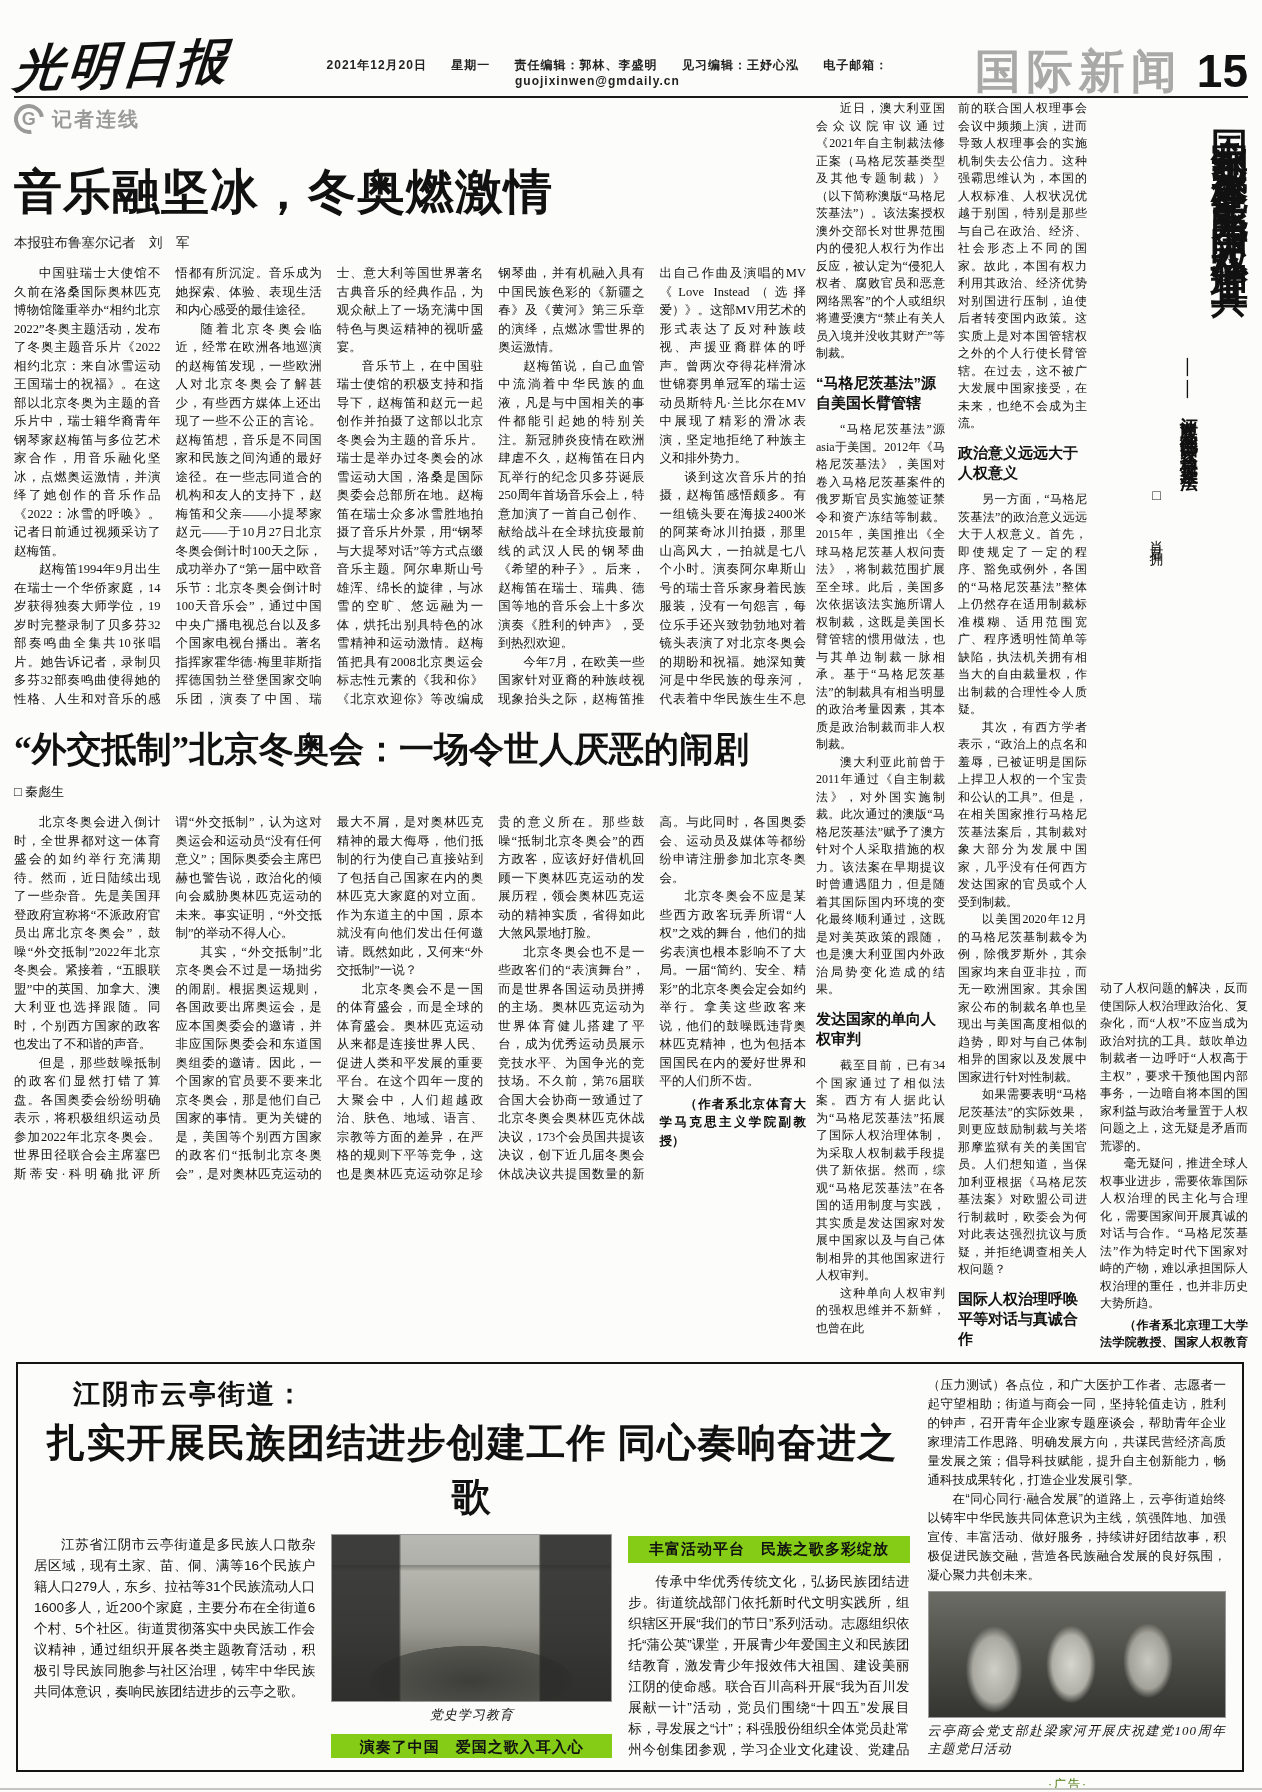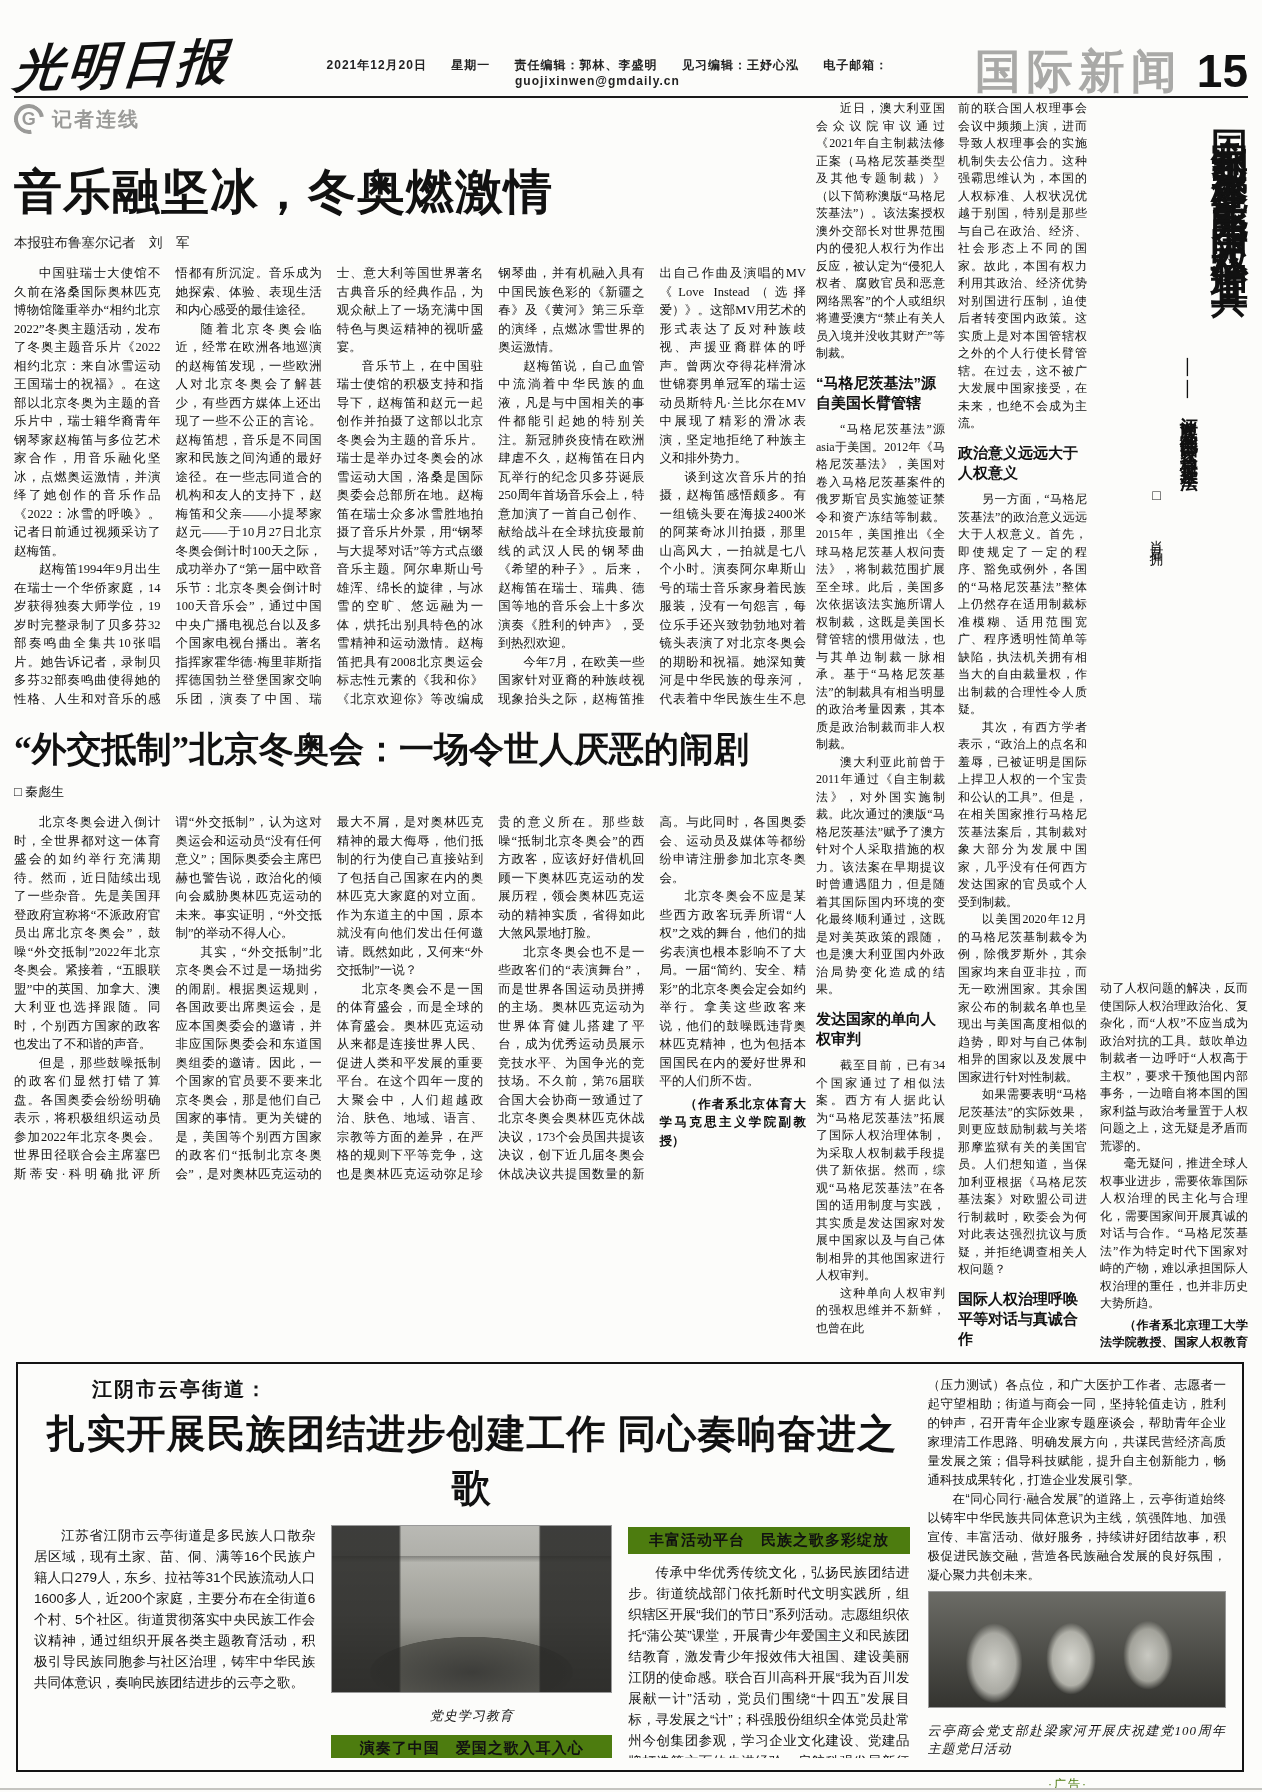--- a/index.html
+++ b/index.html
@@ -69,43 +69,43 @@
   .vby { font-size:14px; padding-top:388px; letter-spacing:6px; }
   .cright .ctail { flex:1; overflow:hidden; margin-top:8px; }
   .cright .ctail p { font-size:12px; line-height:17.5px; text-align:justify; text-indent:2em; }
 
   
   .adbox { position:absolute; left:16px; top:1362px; width:1228px; height:410px;
            border:2.5px solid #141414; background:#fcfcfa; padding:12px 16px;
            display:flex; gap:18px;
            font-family:"Liberation Sans","DejaVu Sans",sans-serif; }
   .ad-left { width:880px; display:flex; flex-direction:column; }
-  .ad-kicker { font-size:20px; font-weight:900; margin-left:58px; letter-spacing:2px; }
+  .ad-kicker { font-size:27px; font-weight:900; margin-left:39px; letter-spacing:2px; }
   .ad-headline { font-size:39px; font-weight:900; text-align:center; letter-spacing:1px;
                  margin:4px 0 10px; font-family:"Liberation Serif","DejaVu Serif",serif; }
   .ad-cols { flex:1; display:flex; gap:16px; overflow:hidden; }
   .ad-col { flex:1; overflow:hidden; }
   .ad-col p, .ad-right p { font-size:13.5px; line-height:21px; text-align:justify; text-indent:2em; }
-  .ad-sub { background:#4d7c0f; text-align:center; font-weight:bold; font-size:15px;
+  .ad-sub { background:#84cc16; text-align:center; font-weight:bold; font-size:15px;
             padding:4px 2px; margin:2px 0 8px; letter-spacing:1px; }
   .ad-photo { width:100%; border:1px solid #999; }
   .photo-left { height:168px;
       background:
         linear-gradient(90deg, rgba(40,40,38,.85) 24%, rgba(40,40,38,0) 24.8%, rgba(40,40,38,0) 74%, rgba(40,40,38,.85) 74.8%),
         linear-gradient(180deg, #b9b9b4 0%, #b0b0aa 18%, rgba(0,0,0,0) 18%),
         linear-gradient(180deg, rgba(30,30,28,.9) 12%, rgba(30,30,28,0) 22%),
         radial-gradient(ellipse 60% 35% at 50% 88%, #3d3d3a 0%, #55554f 60%, rgba(0,0,0,0) 61%),
         linear-gradient(180deg, #c6c6c0 0%, #9d9d96 55%, #6f6f68 80%, #585852 100%); }
   .photo-right { height:138px;
       background:
         radial-gradient(ellipse 16% 58% at 22% 62%, #cfcfc8 0%, #a9a9a2 45%, rgba(0,0,0,0) 60%),
         radial-gradient(ellipse 14% 52% at 48% 58%, #d6d6cf 0%, #b0b0a8 45%, rgba(0,0,0,0) 60%),
         radial-gradient(ellipse 14% 50% at 74% 55%, #c9c9c2 0%, #a2a29a 45%, rgba(0,0,0,0) 60%),
         linear-gradient(180deg, #6c6c66 0%, #4c4c47 55%, #343430 100%); }
-  .ad-caption { font-size:13px; text-align:center; margin-top:14px; letter-spacing:1px;
+  .ad-caption { font-size:13px; text-align:center; margin-top:4px; letter-spacing:1px;
                 font-family:"Liberation Serif","DejaVu Serif",serif; font-style:italic; }
   .ad-right { width:300px; display:flex; flex-direction:column; overflow:hidden; }
   .ad-right p { font-size:12.5px; line-height:19px; }
   .ad-right .ad-caption { text-align:justify; }
   .ad-label { position:absolute; left:1048px; top:1776px; font-size:12px; letter-spacing:2px;
               font-family:"Liberation Sans",sans-serif; color:#4d7c0f; }
   .bottom-rule { position:absolute; left:0; right:0; top:1788px; height:2px; background:#c4c4c0; }
 </style>
 </head>
 <body>

